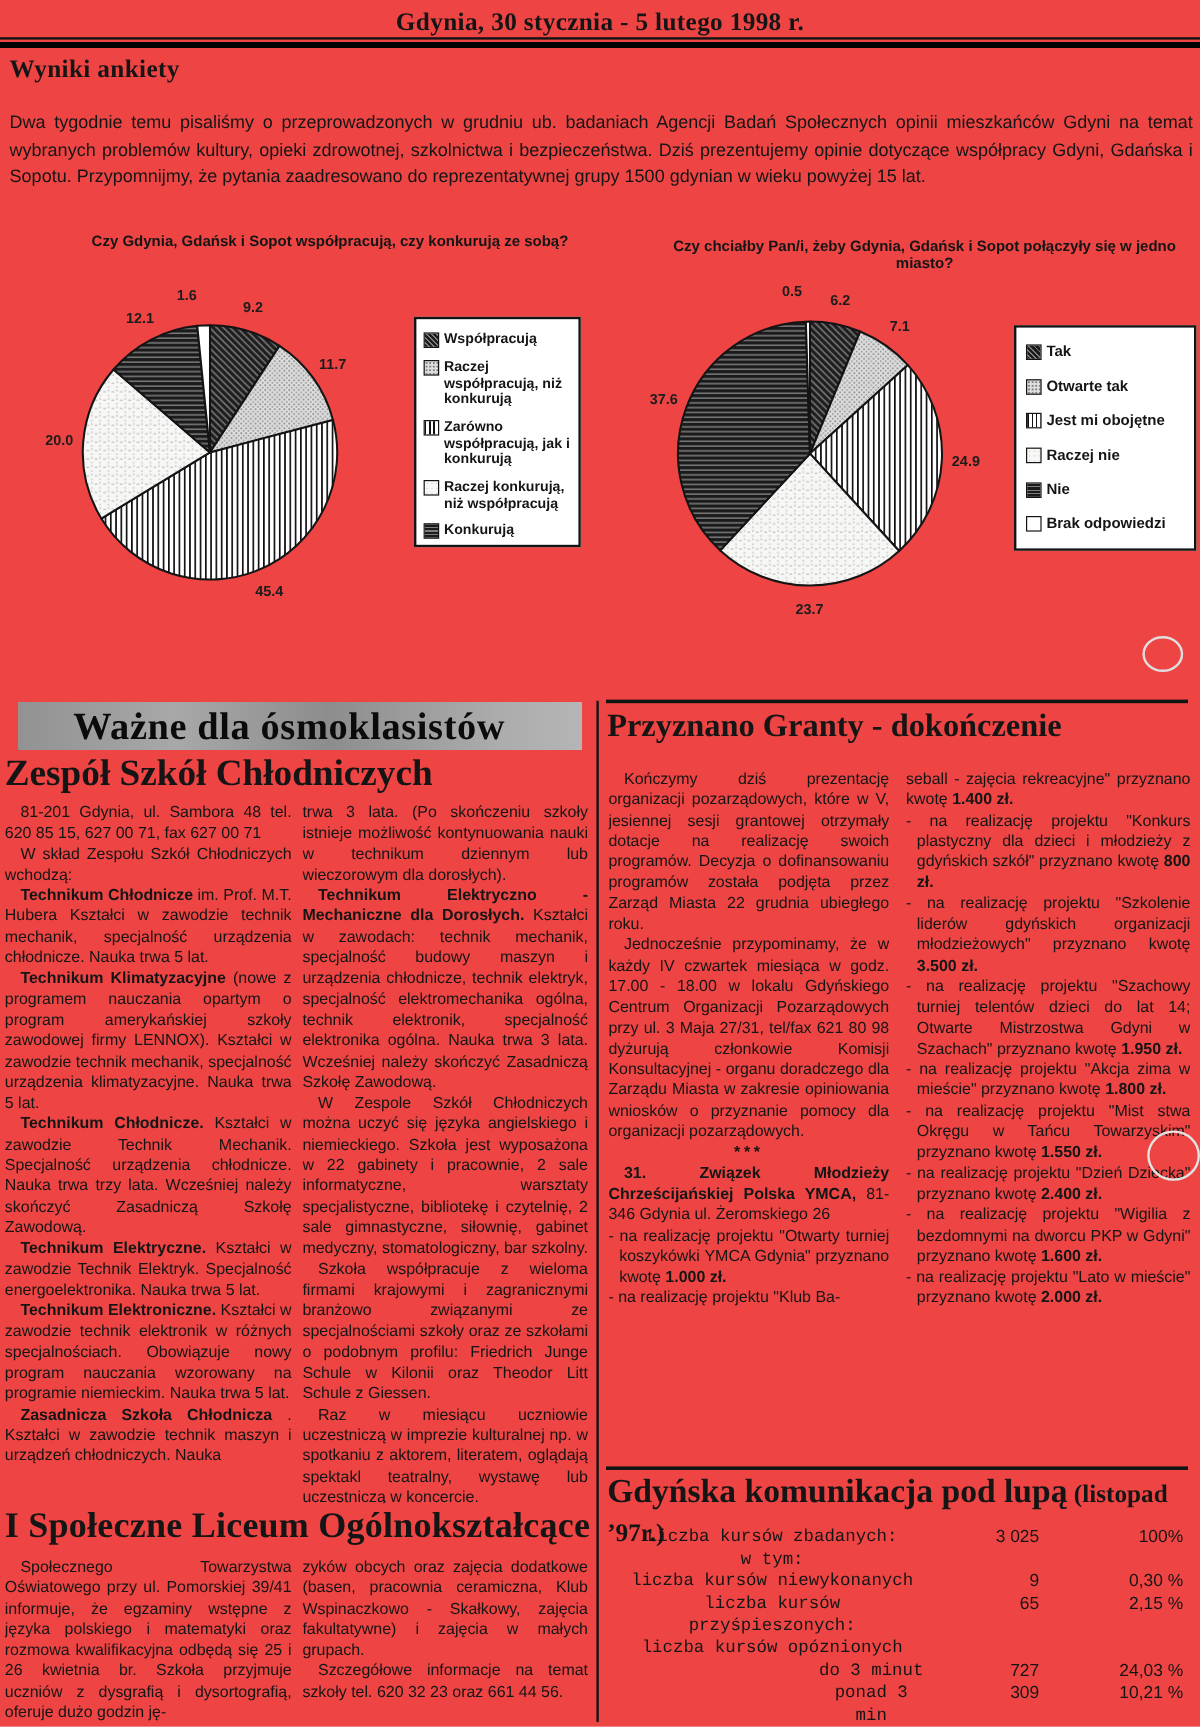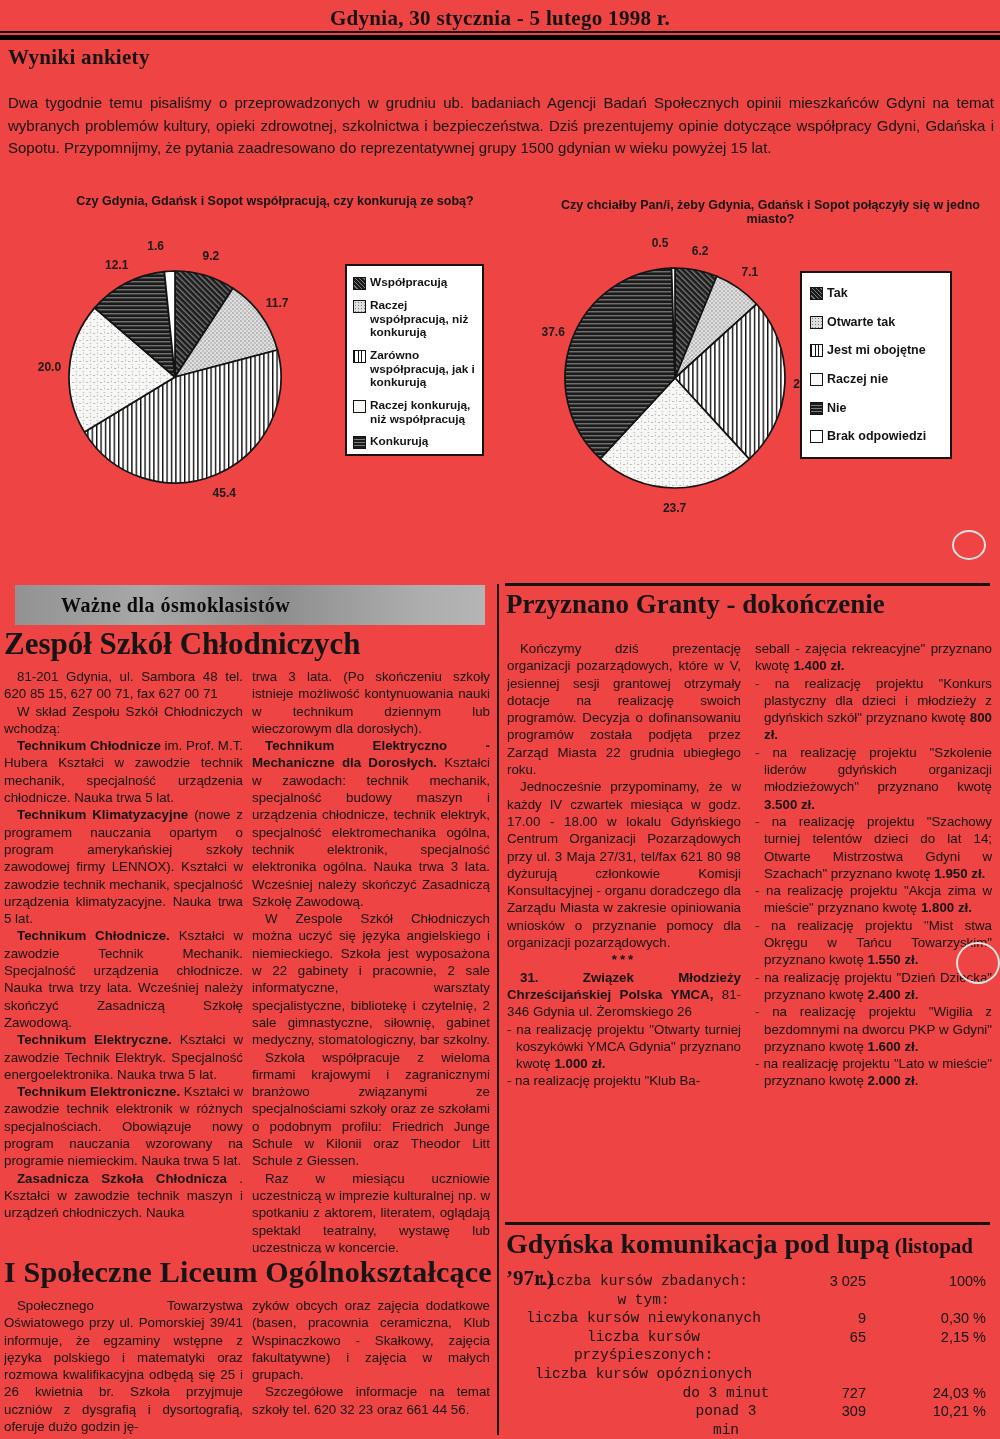--- a/index.html
+++ b/index.html
@@ -21,35 +21,35 @@
 
   .chart-title{font-size:12.5px;font-weight:bold;text-align:center;}
   .chart1-title{left:55px;top:194px;width:440px;}
   .chart2-title{left:548px;top:198px;width:445px;}
   .pie-svg{overflow:visible;}
   .svg1{left:8px;top:212px;}
   .svg2{left:503px;top:210px;}
 
   .legend{border:2px solid #141414;background:#fff;display:flex;flex-direction:column;box-sizing:border-box;}
   .legend1{left:345px;top:264px;width:139px;height:192px;padding:10px 6px;gap:9px;}
-  .legend2{left:800px;top:271px;width:152px;height:188px;padding:13px 8px;justify-content:space-between;}
+  .legend2{left:845px;top:271px;width:152px;height:188px;padding:13px 8px;justify-content:space-between;}
   .legend-item{display:flex;align-items:flex-start;gap:4px;font-size:11.8px;font-weight:bold;line-height:1.16;}
   .legend2 .legend-item{font-size:12.5px;}
   .sw{width:11px;height:11px;min-width:11px;border:1.5px solid #141414;display:inline-block;margin-top:1px;}
   .sw-dark-diagonal{background:repeating-linear-gradient(45deg,#1b1b1b 0 2px,#7d7d7d 2px 3px);}
   .sw-light-stipple{background-color:#dedede;background-image:radial-gradient(#7d7d7d 25%,transparent 26%);background-size:3px 3px;}
   .sw-vertical-lines{background:repeating-linear-gradient(90deg,#111 0 1.2px,#fff 1.2px 3.6px);}
   .sw-light-speckle{background-color:#f7f7f5;background-image:radial-gradient(#bdbdbd 20%,transparent 21%);background-size:4px 4px;}
   .sw-dark-horizontal{background:repeating-linear-gradient(0deg,#1b1b1b 0 2px,#7d7d7d 2px 3px);}
   .sw-white{background:#fff;}
 
   .vdivider{left:497px;top:584px;width:2px;height:851px;background:#141414;}
 
   .kicker{left:15px;top:585px;width:470px;height:40px;background:linear-gradient(90deg,#929292,#a8a8a8 28%,#8d8d8d 55%,#acacac 85%,#b5b5b5);
-    font-size:20px;font-weight:bold;color:#0b0b0b;line-height:40px;padding-left:46px;box-sizing:border-box;letter-spacing:.5px;}
+    font-size:32px;font-weight:bold;color:#0b0b0b;line-height:40px;padding-left:46px;box-sizing:border-box;letter-spacing:.5px;}
   .school-title{left:4px;top:626px;font-size:31px;font-weight:bold;}
   .news-col{font-size:13.3px;line-height:17.3px;text-align:justify;overflow:hidden;}
   .school-col1{left:4px;top:668px;width:239px;height:585px;}
   .school-col2{left:252px;top:668px;width:238px;height:585px;}
 
   .grants-rule{left:505px;top:583px;width:485px;height:3px;background:#141414;}
   .grants-title{left:506px;top:589px;font-size:27px;font-weight:bold;}
   .grants-col1{left:507px;top:640px;width:234px;height:575px;}
   .grants-col2{left:755px;top:640px;width:237px;height:575px;}
 

